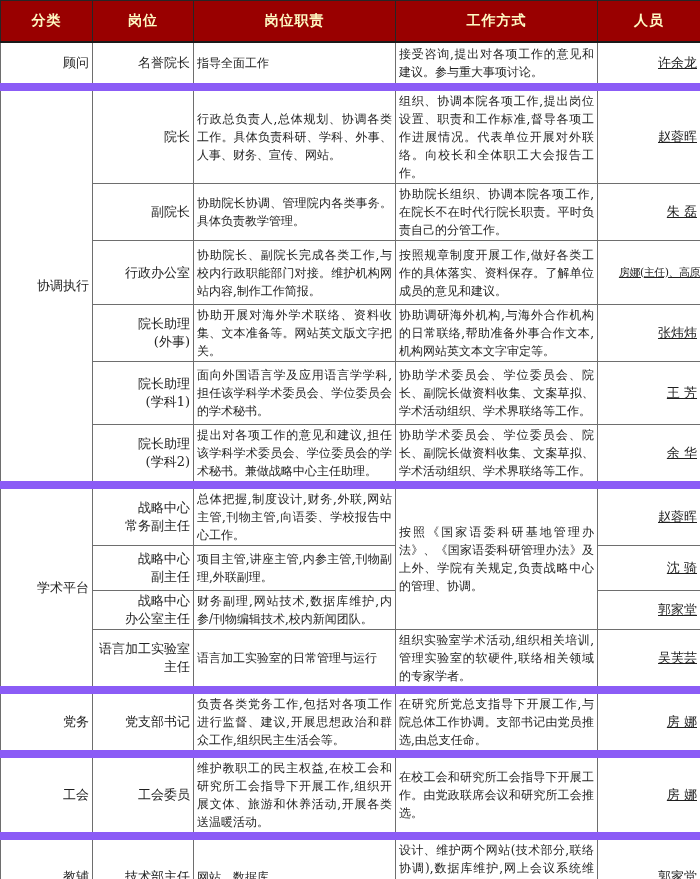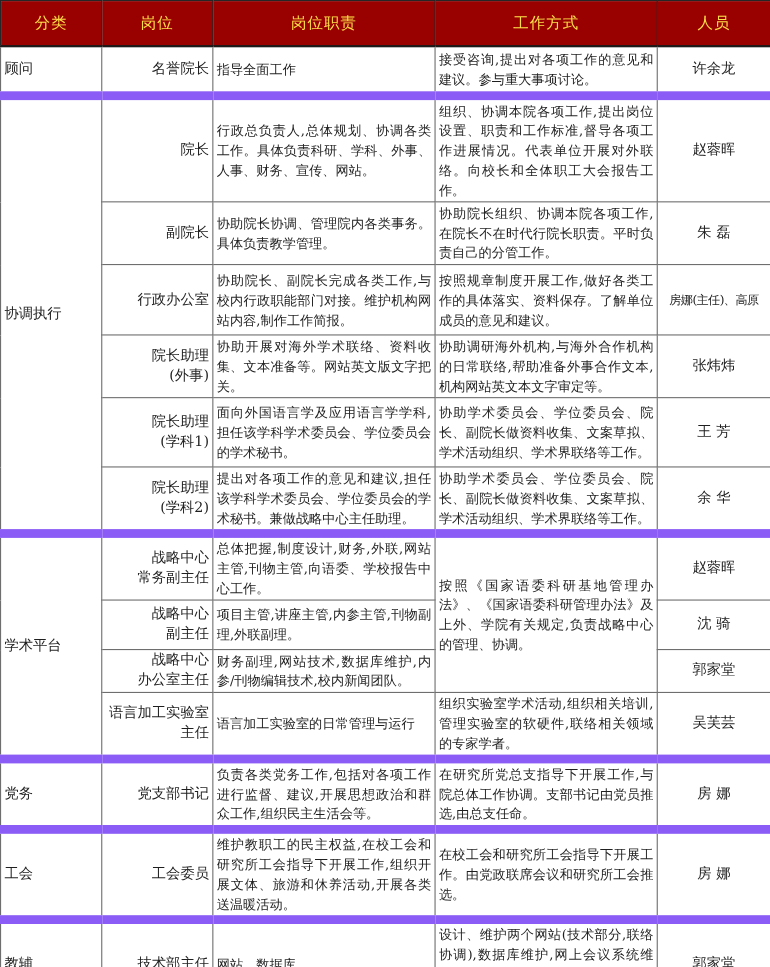--- a/index.html
+++ b/index.html
@@ -5,32 +5,32 @@
   html,body { margin:0; padding:0; background:#ffffff; }
   body { font-family:"DejaVu Serif","Liberation Serif",serif; }
   .sheet { width:700px; }
   table.org { border-collapse:collapse; table-layout:fixed; width:700px; color:#1f1f1f; border:1px solid #4a4a4a; }
   col.c-cat { width:92px; }
   col.c-pos { width:101px; }
   col.c-duty { width:202px; }
   col.c-method { width:202px; }
   col.c-person { width:103px; }
   th {
-    background:#990000; color:#fde047; font-weight:normal; font-size:14px;
+    background:#990000; color:#fef9c3; font-weight:bold; font-size:14px;
     height:38px; border:1px solid #262626; border-bottom:2px solid #1a1a1a;
     vertical-align:middle; letter-spacing:1px;
   }
   td {
     border:1px solid #6e6e6e; font-size:12px; line-height:18px;
     padding:1px 3px; vertical-align:middle; overflow:hidden;
   }
-  td.cat { text-align:left; font-size:13px; }
+  td.cat { text-align:right; font-size:13px; }
   td.pos { text-align:right; font-size:13px; white-space:pre-line; }
   td.txt { text-align:justify; }
-  td.person { text-align:center; font-size:13px; }
+  td.person { text-align:right; font-size:13px;text-decoration:underline; }
   td.person.compact { font-size:11px; letter-spacing:-0.5px; white-space:nowrap; padding:1px 0; }
   tr.section > td { border-top:8px solid #8b5cf6; }
 </style>
 </head>
 <body>
 
 <div class="sheet">
 <table class="org">
   <colgroup>
     <col class="c-cat">

